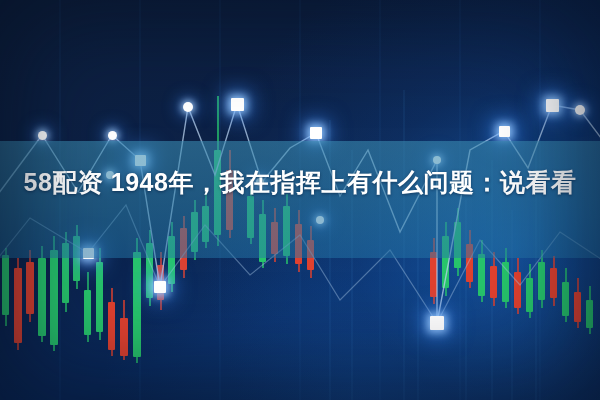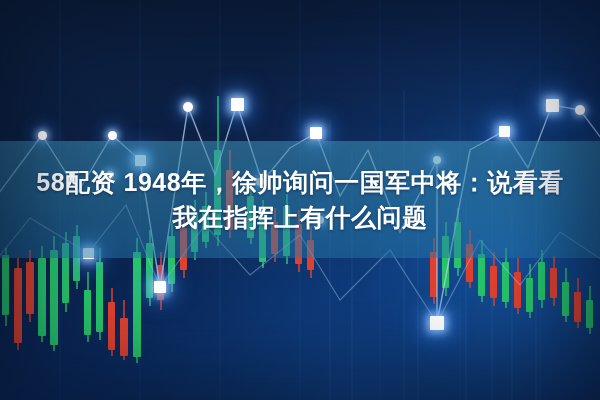--- a/index.html
+++ b/index.html
@@ -247,18 +247,17 @@
       <div class="node sq" style="left: 498.5px; top: 125.5px; width: 11px; height: 11px;"></div>
       <div class="node sq" style="left: 545.5px; top: 98.5px; width: 13px; height: 13px;"></div>
       <div class="node ci" style="left: 575px; top: 105px; width: 10px; height: 10px;"></div>
       <div class="node sq" style="left: 154px; top: 281px; width: 12px; height: 12px;"></div>
       <div class="node sq" style="left: 82.5px; top: 247.5px; width: 11px; height: 11px;"></div>
     </div>
 
   <div id="band" style="top: 141px; height: 117px;"></div>
 
   <div id="headline" style="font-size: 25px; top: 165px; color: rgb(255, 255, 255);">
-    <span class="hl-line">58配资 1948年，徐帅询问一国军中将：说看看</span>
-    <span class="hl-line">我在指挥上有什么问题</span>
+    <span class="hl-line">58配资 1948年，我在指挥上有什么问题：说看看</span>
   </div>
 
   <div id="vignette"></div>
 </div>
 
 </body></html>

